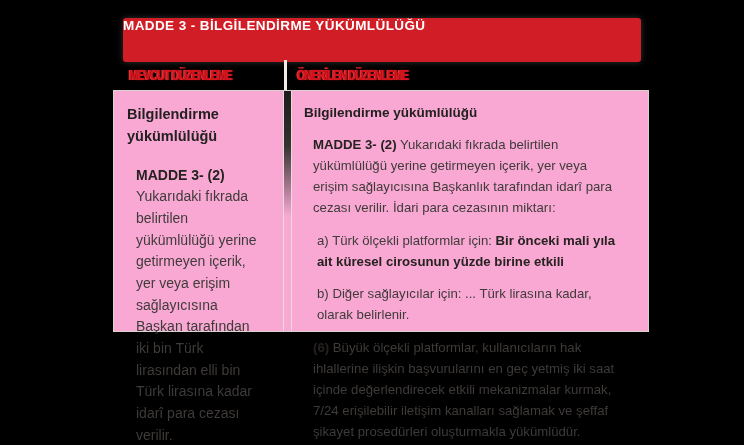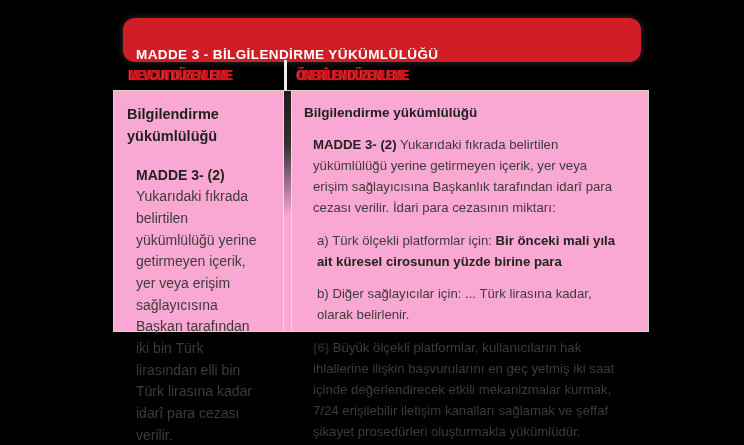--- a/index.html
+++ b/index.html
@@ -4,22 +4,22 @@
 <style>
   html,body{margin:0;padding:0;}
   body{
     width:744px;height:445px;position:relative;overflow:hidden;
     background:#000;
     font-family:"Liberation Sans","DejaVu Sans",sans-serif;
     -webkit-font-smoothing:antialiased;
   }
   .banner{
     position:absolute;left:123px;top:18px;width:518px;height:44px;
-    background:#d11e26;border-radius:12px;
-    display:flex;align-items:flex-end;box-sizing:border-box;padding-left:13px;
+    background:#d11e26;border-radius:3px;
+    display:flex;align-items:flex-start;box-sizing:border-box;
     box-shadow:0 0 6px rgba(150,150,150,.35);
   }
   .banner-title{
     color:#ffffff;font-weight:700;font-size:13.5px;letter-spacing:.4px;
   }
   .col-header{
     position:absolute;top:66px;height:20px;white-space:nowrap;
     color:#d8161e;font-weight:800;font-size:15.5px;letter-spacing:-1.5px;
     transform:scaleX(.72);transform-origin:left center;
     text-shadow:1.5px 0 0 #9e1016,-1.5px 0 0 #e73a40,0 0 2px rgba(160,10,16,.85);
@@ -75,18 +75,18 @@
     <p class="card-heading">Bilgilendirme yükümlülüğü</p>
     <div>
         <p class="para"><b>MADDE 3- (2)</b><span> Yukarıdaki fıkrada belirtilen yükümlülüğü yerine getirmeyen içerik, yer veya erişim sağlayıcısına Başkan tarafından iki bin Türk lirasından elli bin Türk lirasına kadar idarî para cezası verilir.</span></p>
       </div>
   </div>
   <div class="card-gap"></div>
   <div class="card card-right">
     <p class="card-heading">Bilgilendirme yükümlülüğü</p>
     <div>
         <p class="para"><b>MADDE 3- (2)</b><span> Yukarıdaki fıkrada belirtilen yükümlülüğü yerine getirmeyen içerik, yer veya erişim sağlayıcısına Başkanlık tarafından idarî para cezası verilir. İdari para cezasının miktarı:</span></p>
-        <p class="para indent"><span>a) Türk ölçekli platformlar için: </span><b>Bir önceki mali yıla ait küresel cirosunun yüzde birine para</b></p>
+        <p class="para indent"><span>a) Türk ölçekli platformlar için: </span><b>Bir önceki mali yıla ait küresel cirosunun yüzde birine etkili</b></p>
         <p class="para indent"><span>b) Diğer sağlayıcılar için: ... Türk lirasına kadar, olarak belirlenir.</span></p>
         <p class="para"><b>(6)</b><span> Büyük ölçekli platformlar, kullanıcıların hak ihlallerine ilişkin başvurularını en geç yetmiş iki saat içinde değerlendirecek etkili mekanizmalar kurmak, 7/24 erişilebilir iletişim kanalları sağlamak ve şeffaf şikayet prosedürleri oluşturmakla yükümlüdür. Yükümlülükleri yerine getirmeyen büyük ölçekli platformlara, Başkanlık tarafından bir önceki takvim yılı küresel cirosunun yüzde biri ila yüzde beşine kadar idari para cezası verilir.</span></p>
       </div>
   </div>
 </div>
 
 </body></html>

